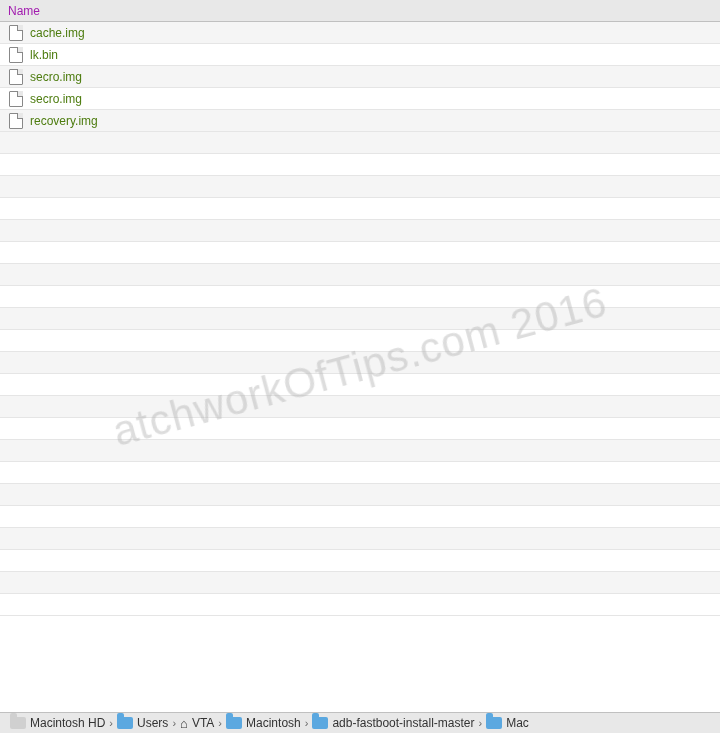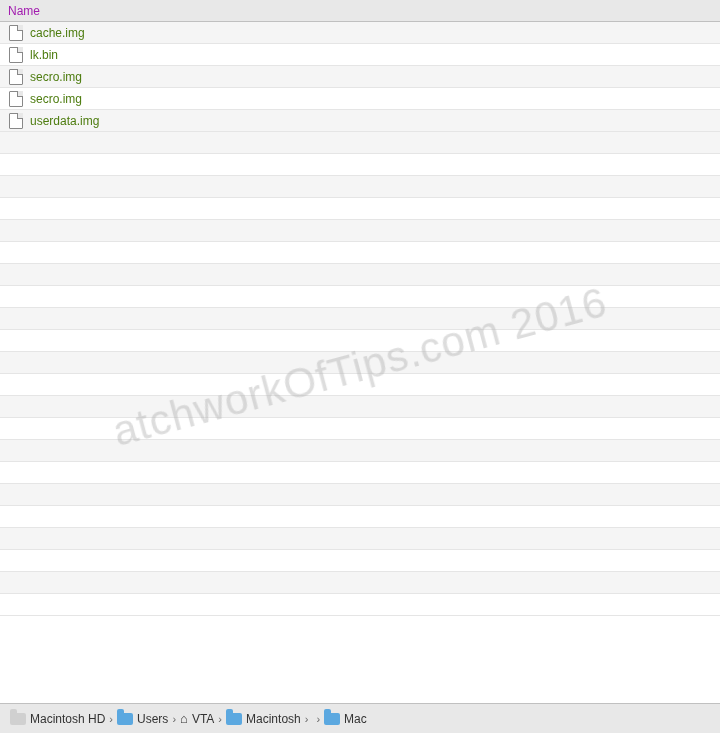--- a/index.html
+++ b/index.html
@@ -130,21 +130,21 @@
     .empty-row:nth-child(odd) {
       background: #f5f5f5;
     }
 
     .empty-row:nth-child(even) {
       background: #ffffff;
     }
 
     
     .status-bar {
-      height: 30px;
+      height: 21px;
       background: #e8e8e8;
       border-top: 1px solid #c0c0c0;
       display: flex;
       align-items: center;
       padding: 0 10px;
       font-size: 12px;
       color: #333;
       flex-shrink: 0;
       gap: 0;
       overflow: hidden;
@@ -238,21 +238,21 @@
       <div class="file-row">
         <div class="file-icon">
           <div class="icon-doc"></div>
         </div>
         <span class="file-name">secro.img</span>
       </div>
       <div class="file-row">
         <div class="file-icon">
           <div class="icon-doc"></div>
         </div>
-        <span class="file-name">userdata.img</span>
+        <span class="file-name">recovery.img</span>
       </div>
     </div>
   <div id="empty-rows-container" class="empty-rows">
       <div class="empty-row"></div>
       <div class="empty-row"></div>
       <div class="empty-row"></div>
       <div class="empty-row"></div>
       <div class="empty-row"></div>
       <div class="empty-row"></div>
       <div class="empty-row"></div>
@@ -292,18 +292,22 @@
   <div class="breadcrumb-item">
     <span class="home-icon">⌂</span>
     <span>VTA</span>
   </div>
   <span class="breadcrumb-separator">›</span>
   <div class="breadcrumb-item">
     <div class="folder-icon-blue"></div>
     <span>Macintosh</span>
   </div>
   <span class="breadcrumb-separator">›</span>
+  <div class="breadcrumb-item">
+    <div class="folder-icon-blue"></div>
+    <span>adb-fastboot-install-master</span>
+  </div>
   <span class="breadcrumb-separator">›</span>
   <div class="breadcrumb-item">
     <div class="folder-icon-blue"></div>
     <span>Mac</span>
   </div>
 </div>
 
 </body></html>

